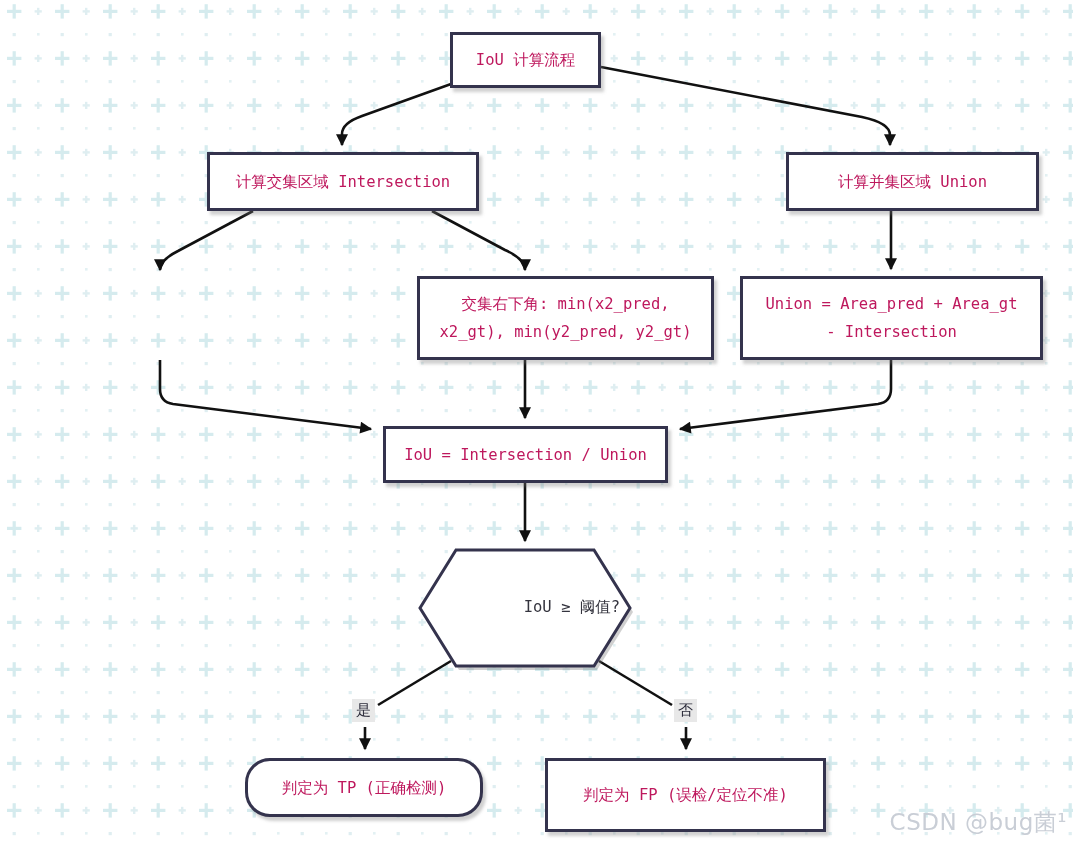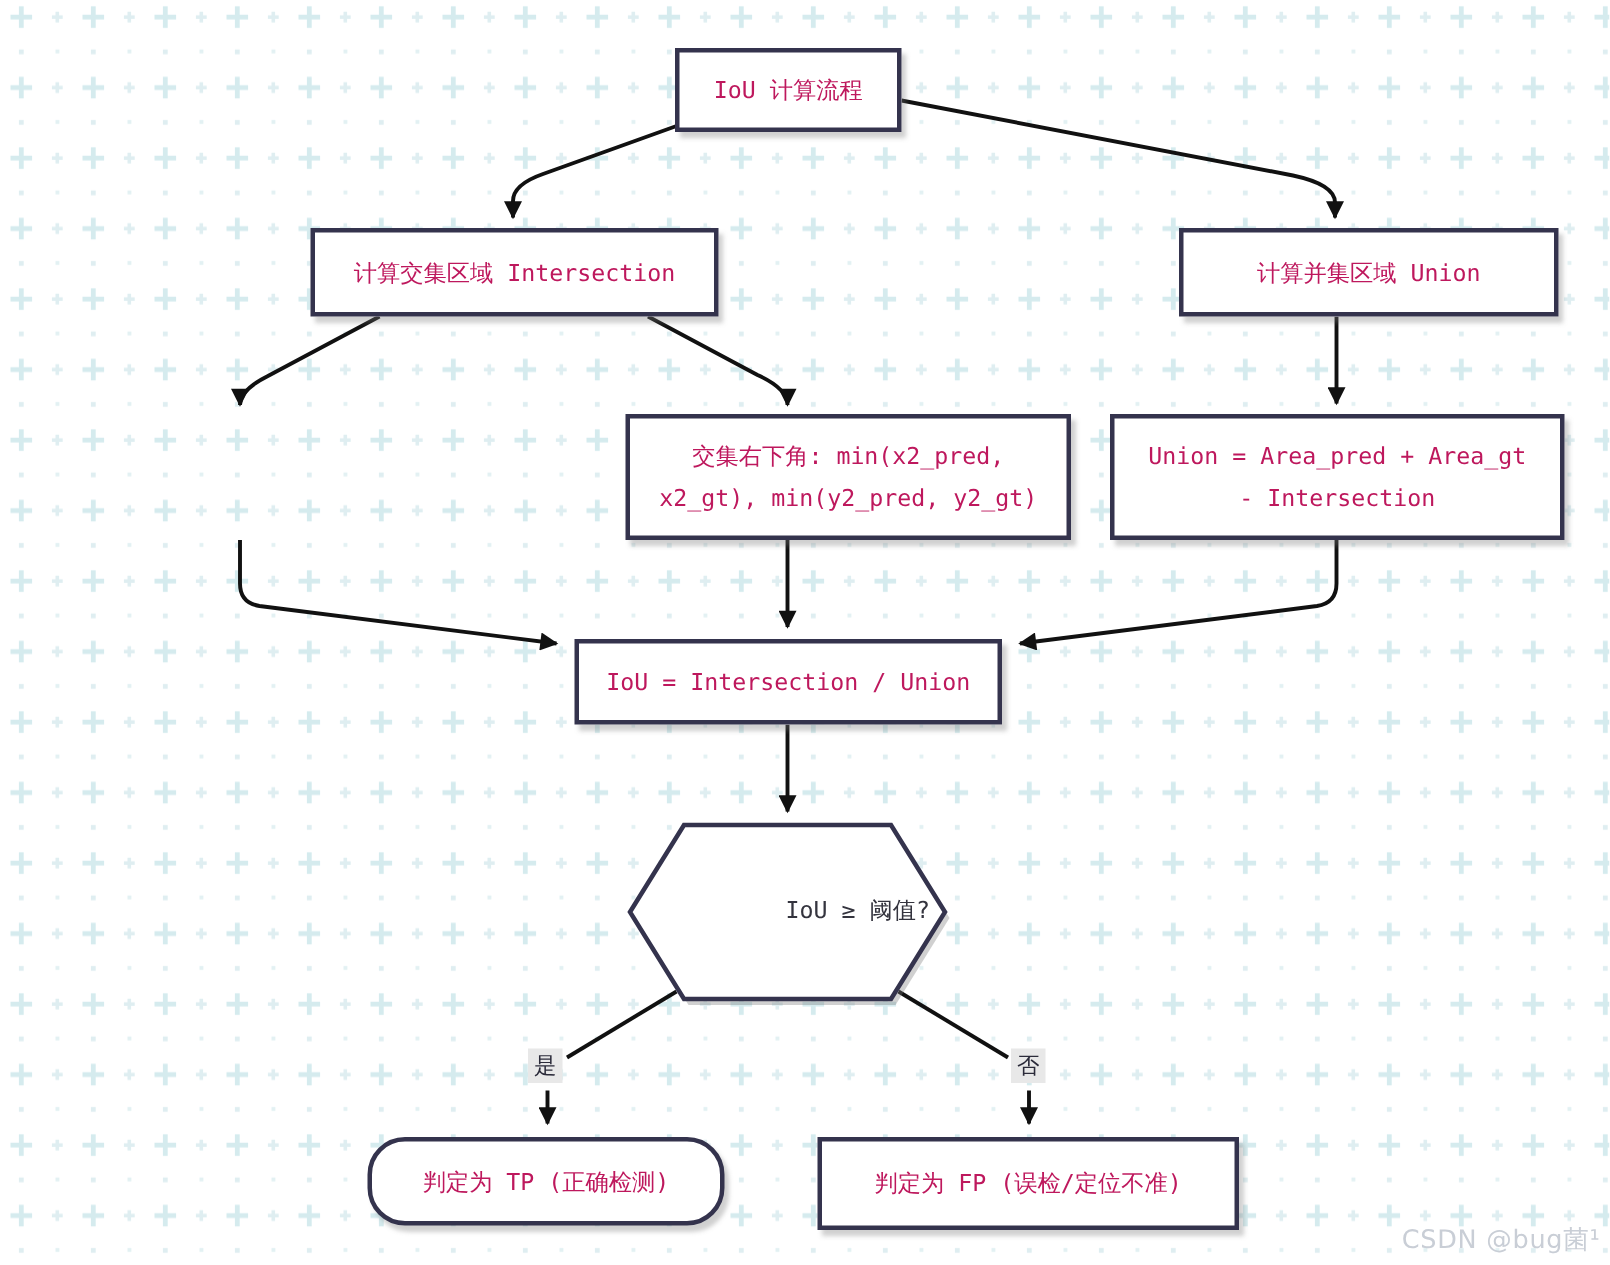--- a/index.html
+++ b/index.html
@@ -43,21 +43,21 @@
     background: #e8e8e8;
     color: #2b2b3a;
     font-size: 15px;
     line-height: 17px;
     padding: 3px 4px;
   }
   .watermark {
     position: absolute;
     right: 6px; bottom: 5px;
     color: #c9ced6;
-    font-size: 17px;
+    font-size: 23px;
     font-family: "DejaVu Sans", "Liberation Sans", sans-serif;
     letter-spacing: 0.5px;
     margin-left: 41px;
   }
 </style>
 </head>
 <body>
 
 <div id="canvas">
 
@@ -135,19 +135,19 @@
   </div>
 
   <div class="edge-label" style="left:352px; top:699px;">是</div>
 
   <div class="edge-label" style="left:674px; top:699px;">否</div>
 
   <div class="node" style="left:245px; top:758px; width:238px; height:59px;border-radius:25px;">
     <span class="txt">判定为 TP (正确检测)</span>
   </div>
 
-  <div class="node" style="left:545px; top:758px; width:281px; height:62px;">
+  <div class="node" style="left:545px; top:758px; width:281px; height:74px;">
     <span class="txt">判定为 FP (误检/定位不准)</span>
   </div>
 
   <div class="watermark">CSDN @bug菌¹</div>
 
 </div>
 
 </body></html>

